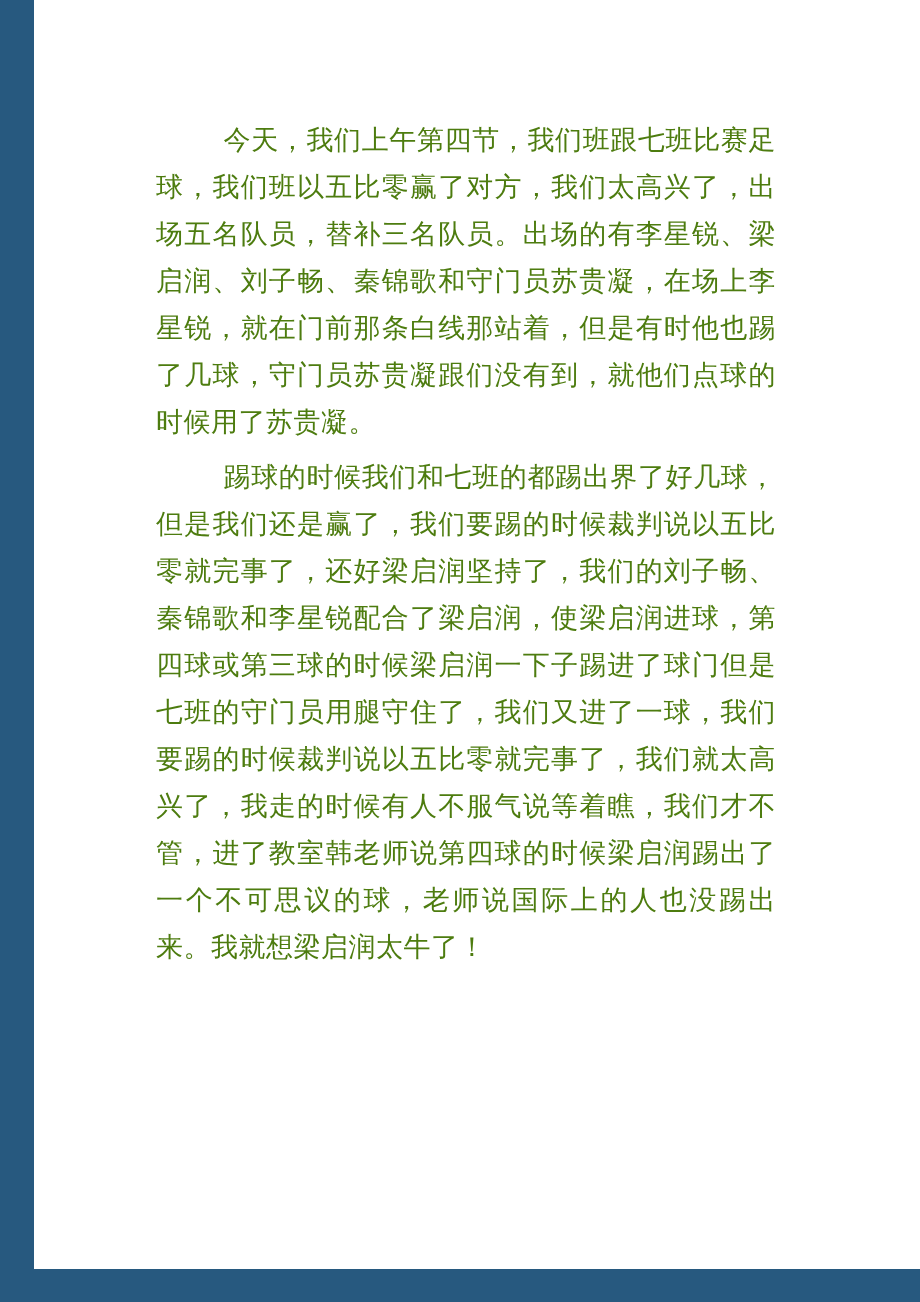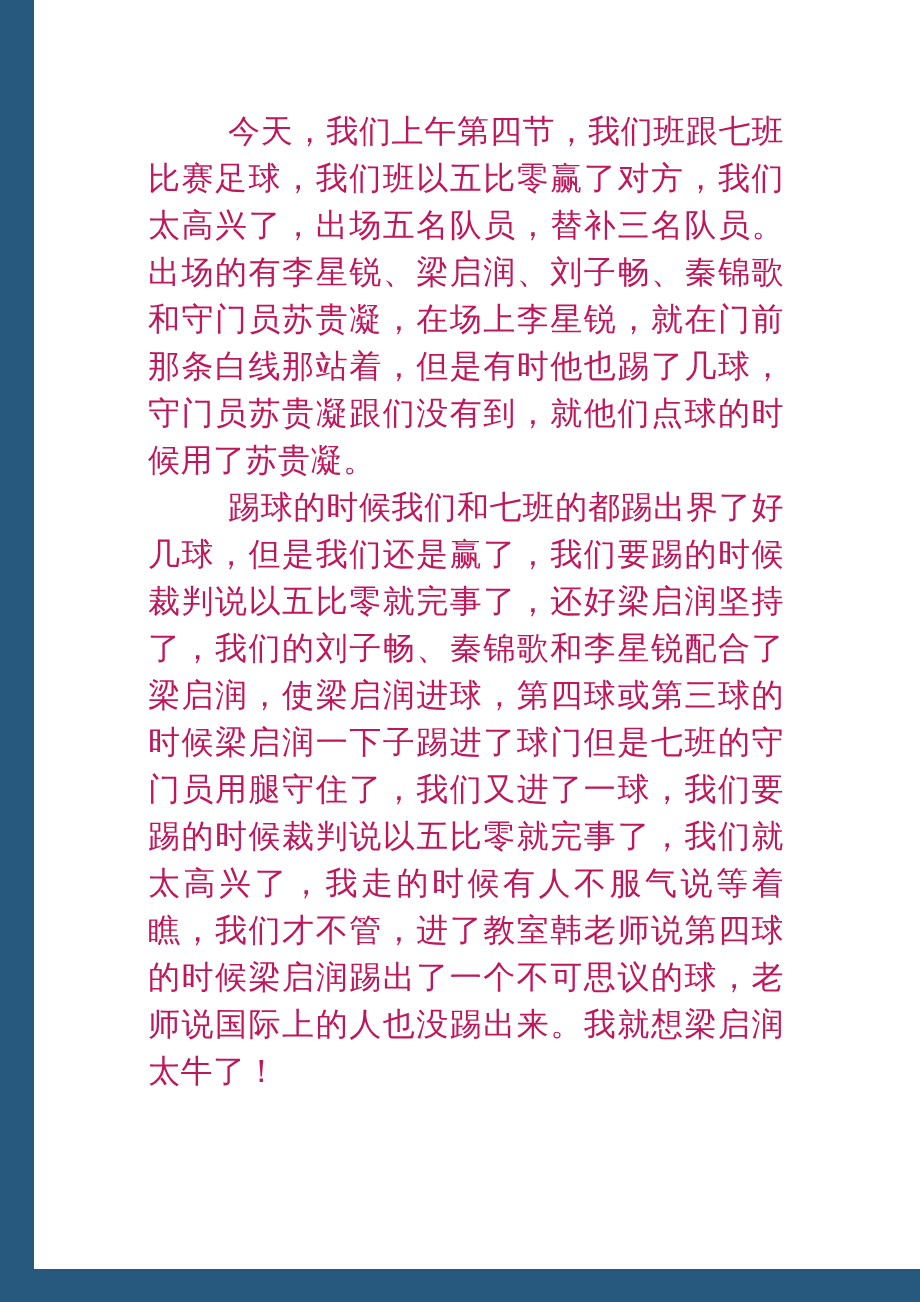--- a/index.html
+++ b/index.html
@@ -32,28 +32,28 @@
     font-size: 43px;
     font-weight: bold;
     color: #000000;
     text-align: center;
     letter-spacing: 2px;
     line-height: 64px;
     margin: 0 0 72px 0;
     white-space: nowrap;
   }
   .para {
-    font-size: 32px;
+    font-size: 27px;
     line-height: 47px;
-    color: #be185d;
+    color: #4d7c0f;
     letter-spacing: 0.5px;
     text-align: justify;
     text-justify: inter-ideograph;
     text-indent: 2.5em;
-    margin: 0;
+    margin: 8px;
   }
 </style>
 </head>
 <body>
 
 <div class="page">
 
   <div class="edge-left" style="background: rgb(39, 89, 127);"></div>
 
   <div class="edge-bottom" style="background: rgb(39, 89, 127);"></div>

